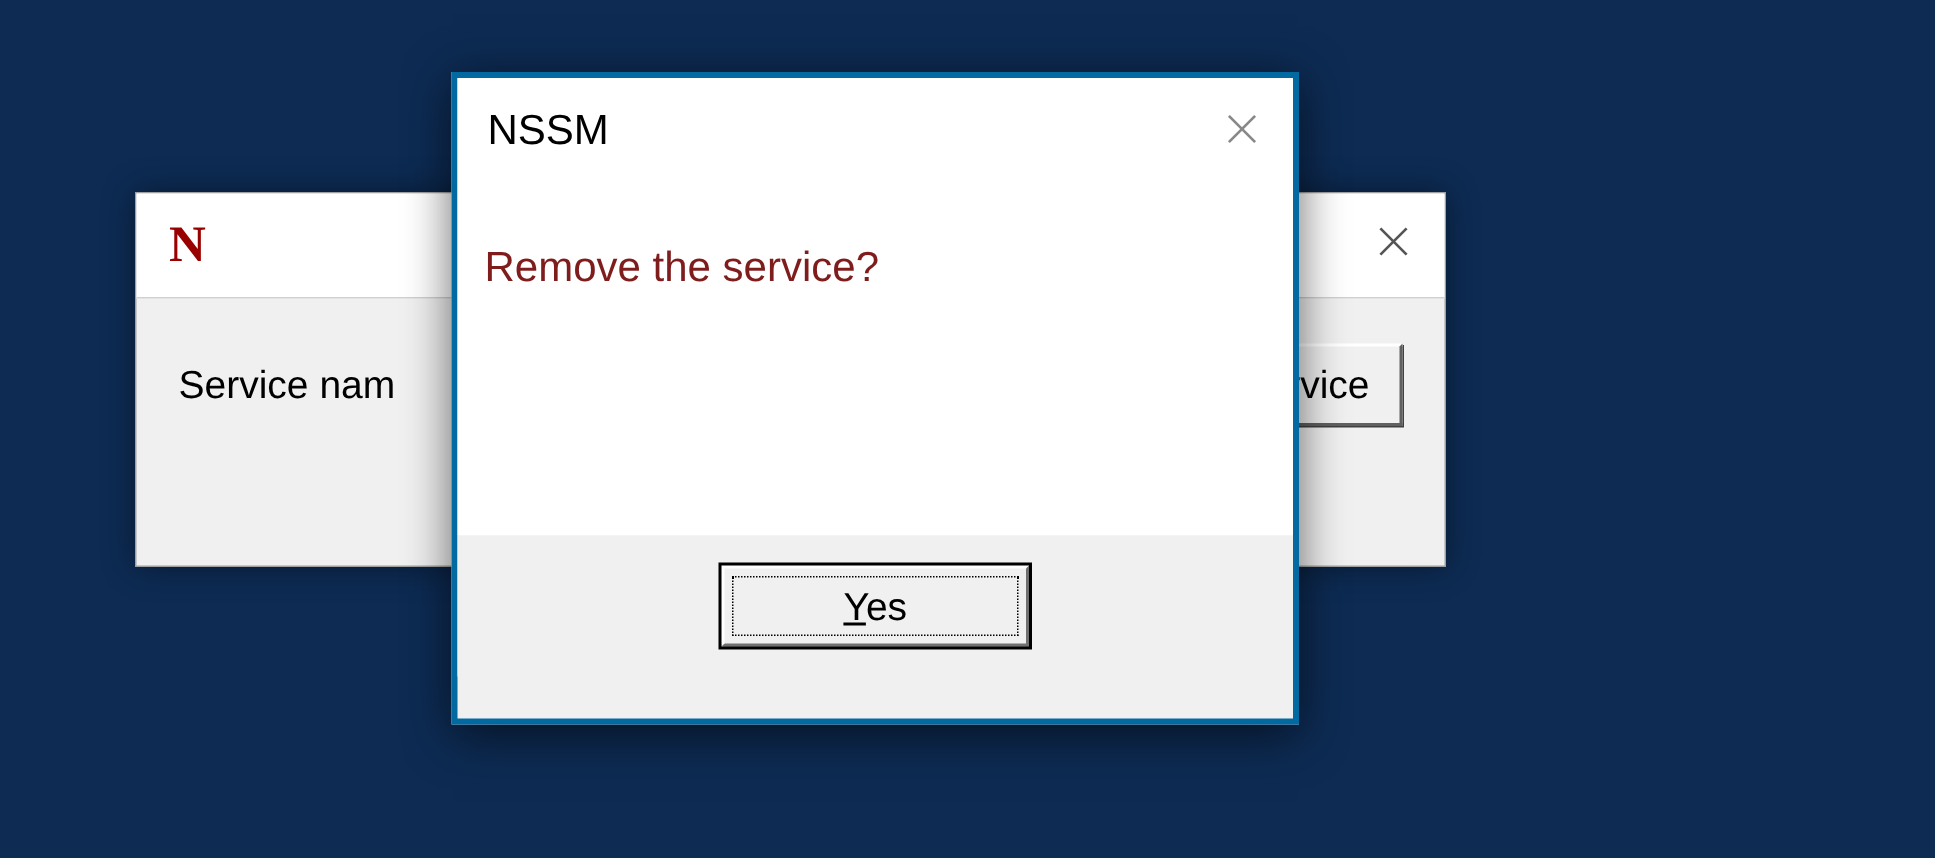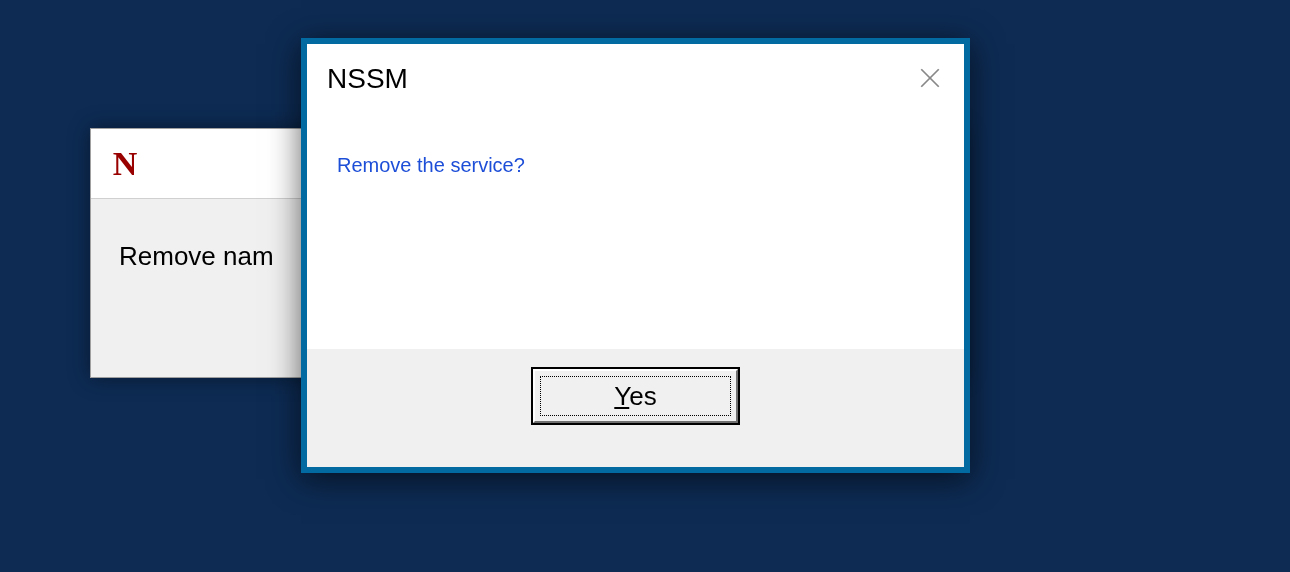--- a/index.html
+++ b/index.html
@@ -86,25 +86,25 @@
       border-left: 2px solid #fff;
       border-right: 2px solid #606060;
       border-bottom: 2px solid #606060;
       box-shadow: 1px 1px 0 #404040;
       cursor: pointer;
     }
     
     .dialog {
       position: absolute;
       left: 301px;
-      top: 38px;
-      width: 669px;
+      top: 48px;
+      width: 565px;
       height: 435px;
       background: #f0f0f0;
-      border: 6px solid #0369a1;
+      border: 4px solid #0369a1;
       box-shadow: 0 6px 30px rgba(0,0,0,0.6);
     }
     .dlg-titlebar {
       height: 70px;
       background: #ffffff;
       display: flex;
       align-items: center;
       padding: 0 20px;
       position: relative;
     }
@@ -122,23 +122,23 @@
       align-items: center;
       justify-content: center;
       cursor: pointer;
     }
     .dlg-close svg {
       width: 20px;
       height: 20px;
     }
     .dlg-body {
       background: #ffffff;
-      padding: 40px 30px 60px 30px;
-      font-size: 20px;
-      color: #1d4ed8;
+      padding: 40px 30px 60px 18px;
+      font-size: 28px;
+      color: #7f1d1d;
       height: 235px;
     }
     .dlg-buttons {
       display: flex;
       justify-content: center;
       gap: 30px;
       padding: 20px 0;
       background: #f0f0f0;
     }
     .dlg-btn {
@@ -181,21 +181,21 @@
       <span class="bg-icon-letter">N</span>
     </div>
     <div class="bg-close">
       <svg viewBox="0 0 16 16">
         <line x1="1" y1="1" x2="15" y2="15" stroke="#555" stroke-width="1.4"></line>
         <line x1="15" y1="1" x2="1" y2="15" stroke="#555" stroke-width="1.4"></line>
       </svg>
     </div>
   </div>
   <div class="bg-body">
-    <div class="bg-label">Remove nam</div>
+    <div class="bg-label">Service nam</div>
     <div class="bg-button">
       <span>ve service</span>
     </div>
   </div>
 </div>
 
 <div class="dialog">
   <div class="dlg-titlebar">
     <div class="dlg-title">NSSM</div>
     <div class="dlg-close">

